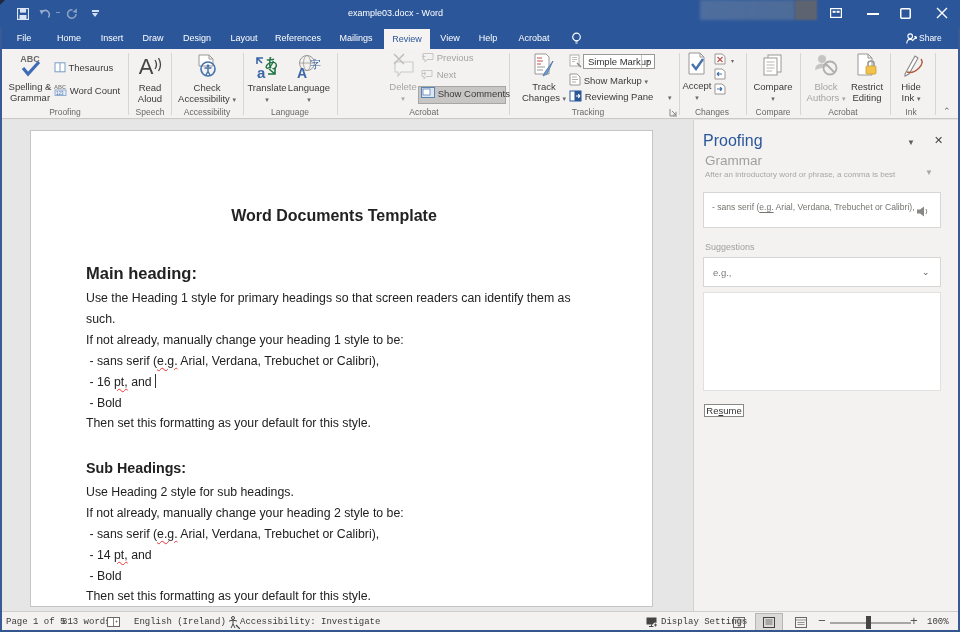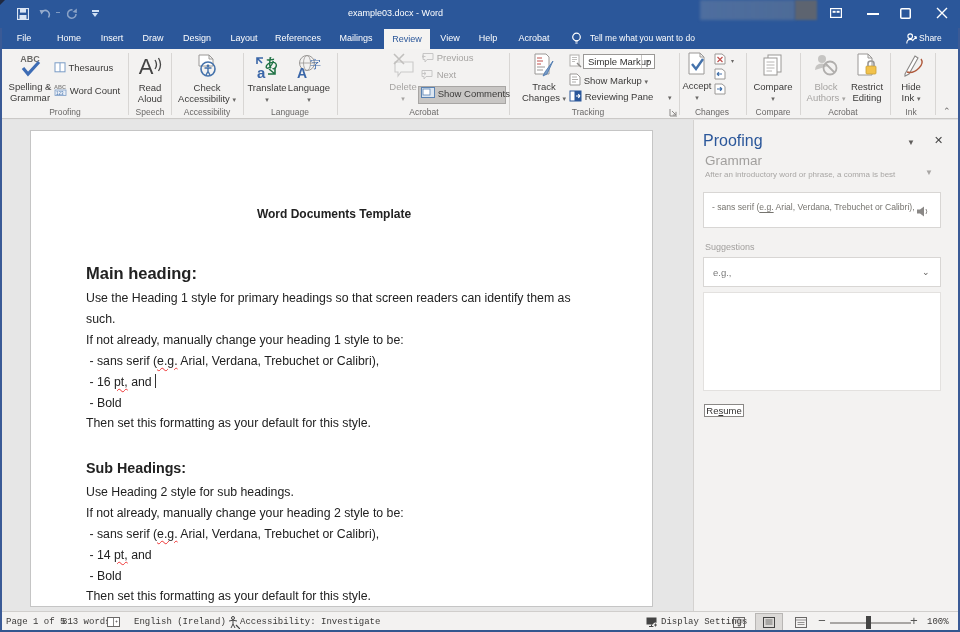--- a/index.html
+++ b/index.html
@@ -88,21 +88,20 @@
   <div class="tab" style="left:270px">References</div>
   <div class="tab" style="left:328px">Mailings</div>
   <div id="tab-active">Review</div>
   <div class="tab" style="left:422px">View</div>
   <div class="tab" style="left:460px">Help</div>
   <div class="tab" style="left:506px">Acrobat</div>
   <svg class="abs" style="left:571px;top:4px" width="11" height="14" viewBox="0 0 11 14">
     <circle cx="5.5" cy="5" r="3.8" fill="none" stroke="#fff" stroke-width="1.2"></circle>
     <path d="M4 9 L7 9 M4.4 11 L6.6 11" stroke="#fff" stroke-width="1.1"></path>
   </svg>
-  <div class="tab" style="left:590px;width:160px;text-align:left;font-size:8.5px">Tell me what you want to do</div>
   <svg class="abs" style="left:906px;top:5px" width="11" height="11" viewBox="0 0 11 11">
     <circle cx="4.2" cy="3.2" r="2.3" fill="none" stroke="#fff" stroke-width="1.1"></circle>
     <path d="M0.8 10.5 Q0.8 6.4 4.2 6.4 Q6.4 6.4 7.2 8" fill="none" stroke="#fff" stroke-width="1.1"></path>
     <path d="M7 7.2 L10.4 3.8 M10.4 3.8 L8.2 3.6 M10.4 3.8 L10.2 6" stroke="#fff" stroke-width="1.1" fill="none"></path>
   </svg>
   <div class="tab" style="left:919px;width:34px;text-align:left;font-size:8.5px">Share</div>
 </div>
 
 <div id="ribbon">
 
@@ -302,21 +301,21 @@
       <path d="M8 21 L18 3 L21 5 L12 21 L8 23 Z" fill="#fff" stroke="#8a8886" stroke-width="1.1"></path>
       <path d="M24 6 Q27 10 22 15 Q16 21 10 19" fill="none" stroke="#b05a3c" stroke-width="1.4"></path>
     </svg>
     <div>Hide<br>Ink <span class="chev">▾</span></div>
   </div>
   <div class="abs" style="left:943px;top:57px;font-size:9px;color:#6a6867">⌃</div>
 </div>
 
 <div id="docarea">
   <div id="page">
-    <div class="dtext" style="top:76px;left:0;width:606px;text-align:center;font-weight:bold;font-size:12px">Word Documents Template</div>
+    <div class="dtext" style="top:76px;left:0;width:606px;text-align:center;font-weight:bold;font-size:16px">Word Documents Template</div>
     <div class="dtext" style="top:132.5px;font-weight:bold;font-size:16.5px">Main heading:</div>
     <div class="dtext" style="top:160px">Use the Heading 1 style for primary headings so that screen readers can identify them as</div>
     <div class="dtext" style="top:180.5px">such.</div>
     <div class="dtext" style="top:202px">If not already, manually change your heading 1 style to be:</div>
     <div class="dtext" style="top:222.5px"> - sans serif (<span class="squig">e.g.</span> Arial, Verdana, Trebuchet or Calibri),</div>
     <div class="dtext" style="top:243px"> - 16 <span class="squig">pt,</span> and <span style="display:inline-block;width:1px;height:14px;background:#333;vertical-align:-2px"></span></div>
     <div class="dtext" style="top:264.5px"> - Bold</div>
     <div class="dtext" style="top:285px">Then set this formatting as your default for this style.</div>
     <div class="dtext" style="top:328.5px;font-weight:bold;font-size:14.3px">Sub Headings:</div>
     <div class="dtext" style="top:353.5px">Use Heading 2 style for sub headings.</div>

